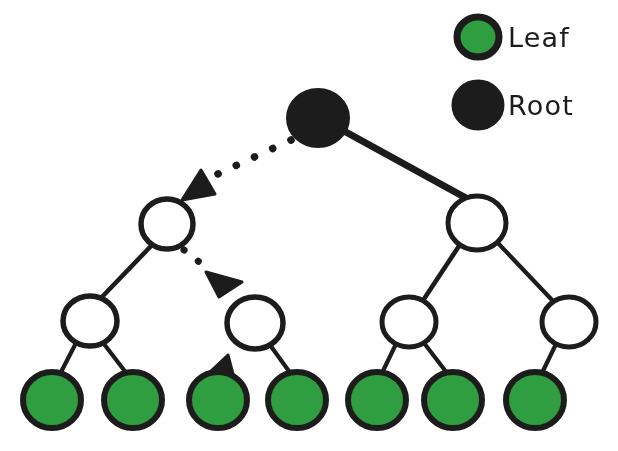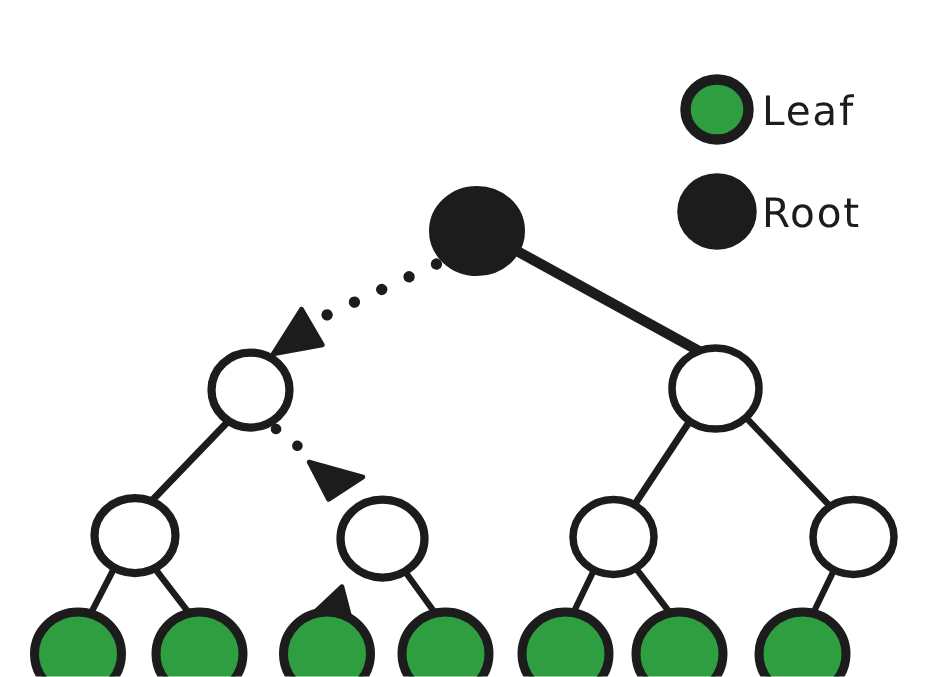--- a/index.html
+++ b/index.html
@@ -13,21 +13,20 @@
     height: 451px;
     font-family: "DejaVu Sans", sans-serif;
     overflow: hidden;
     position: relative;
   }
   #diagram-root {
     position: relative;
     width: 618px;
     height: 323px;
     background: #ffffff;
-    margin-top: 36px;
   }
   svg#tree-canvas {
     position: absolute;
     left: 0;
     top: 0;
     width: 618px;
     height: 451px;
     display: block;
   }
   .legend-label {

